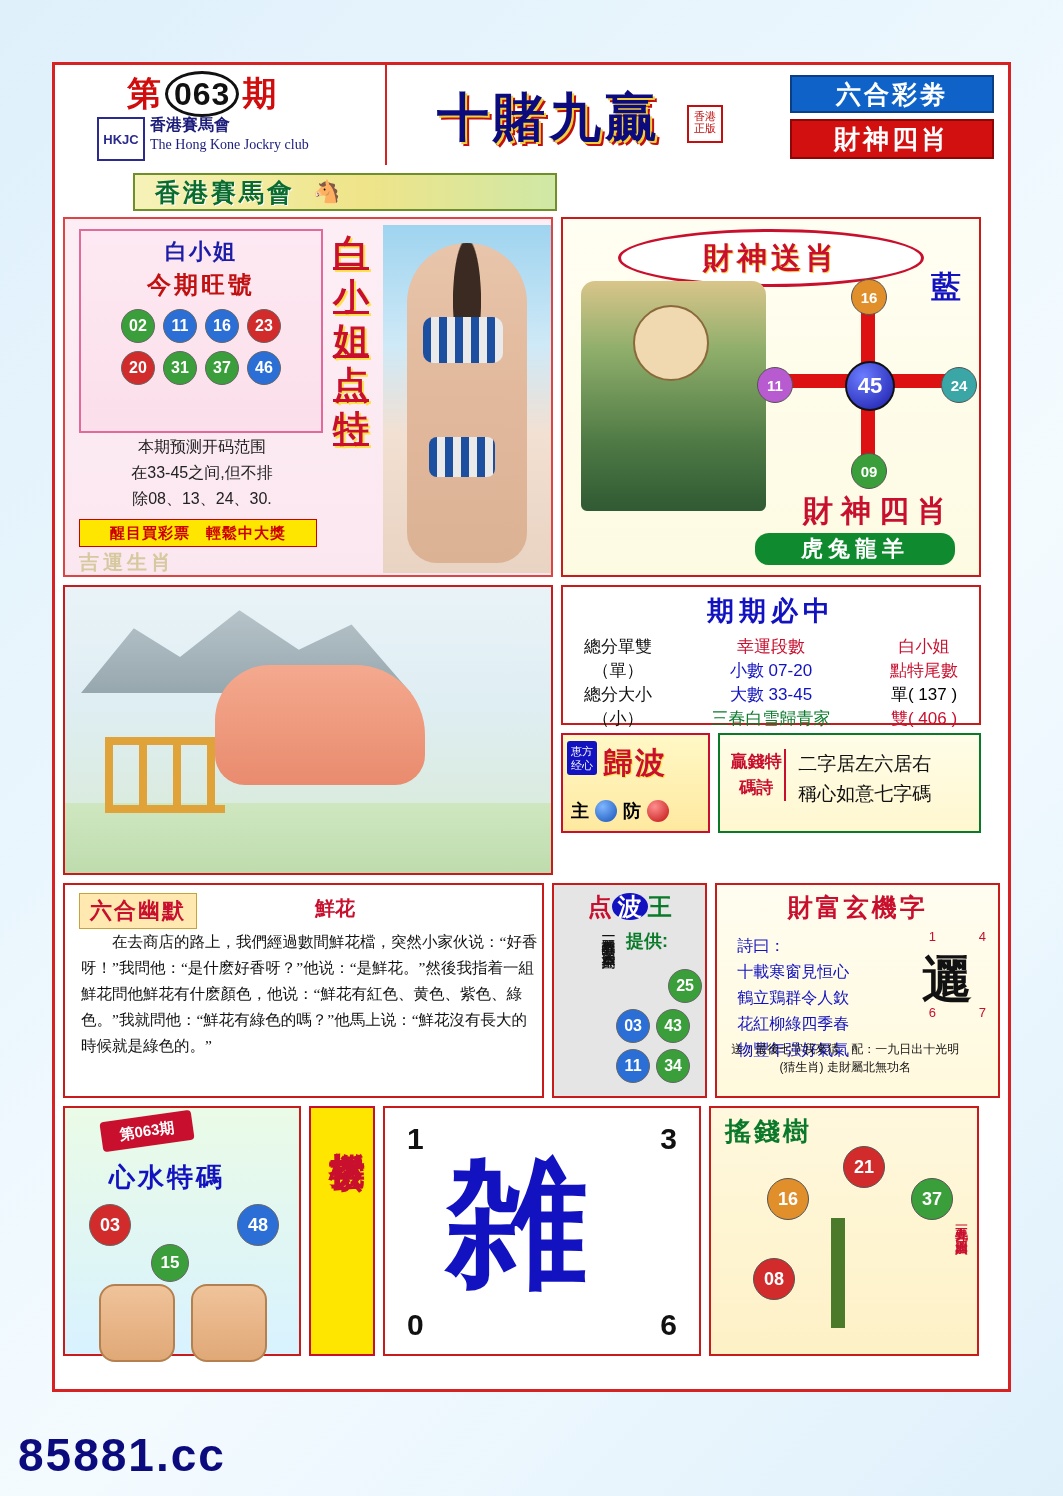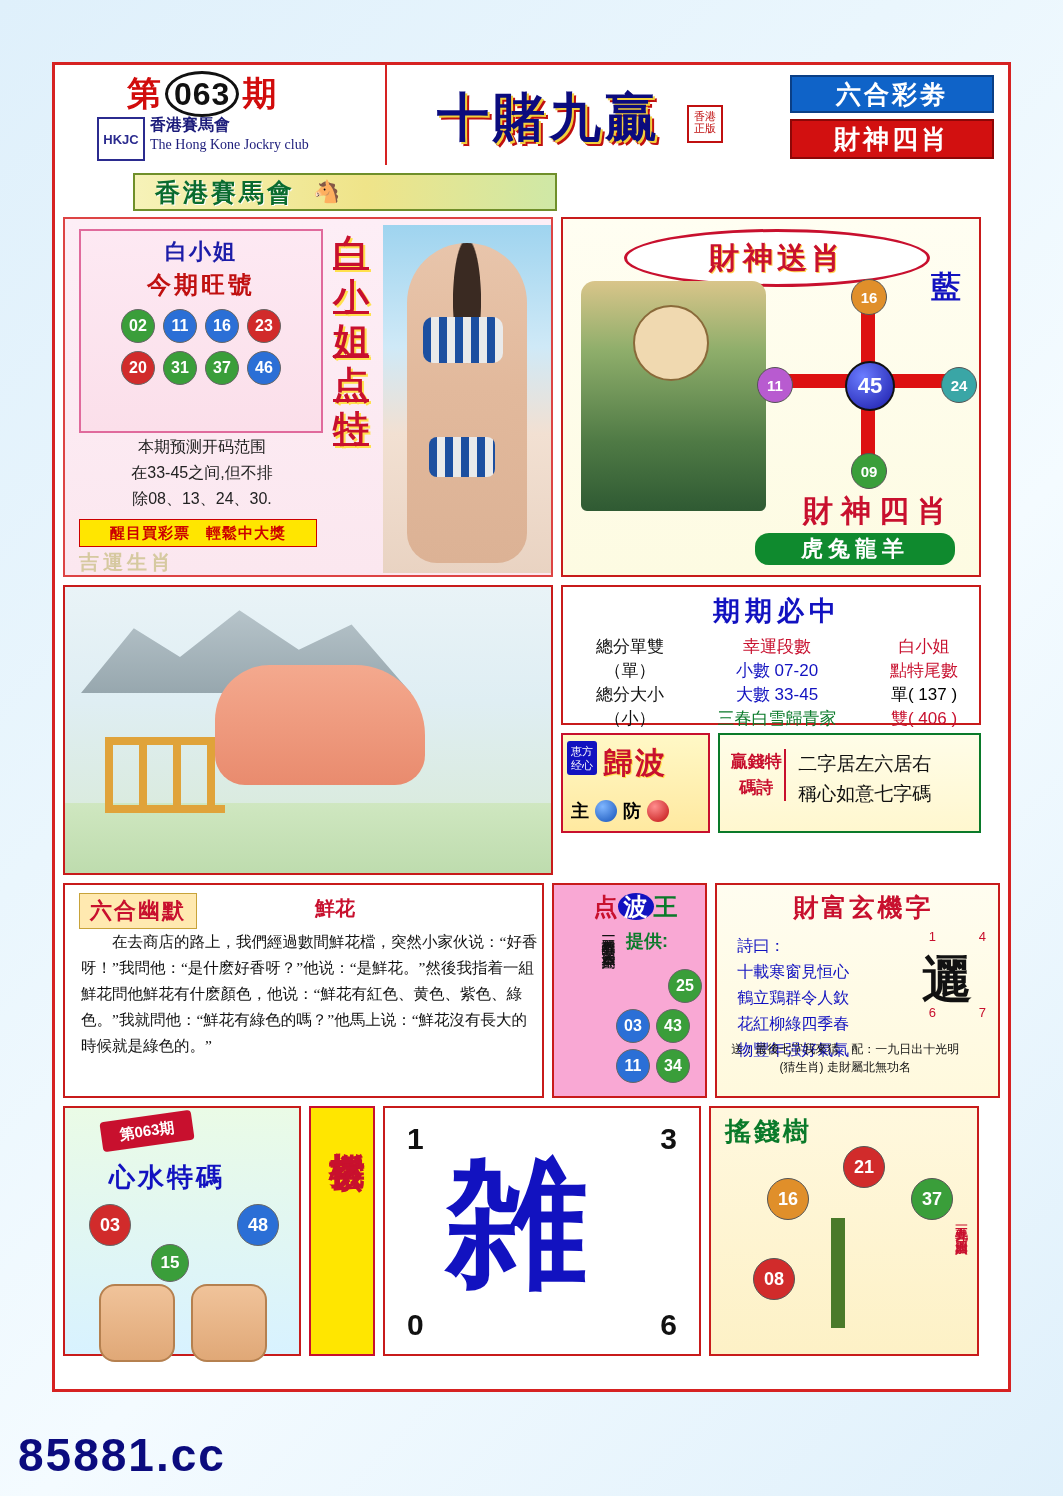--- a/index.html
+++ b/index.html
@@ -37,21 +37,21 @@
      border:2px solid #8d0707;}
   
   .body{position:relative;padding:6px 8px 8px 8px;}
   .hkjc-bar{height:34px;background:linear-gradient(90deg,#f6f2b8 0%,#efe489 55%,#cfe8a6 100%);
      border:2px solid #6f8f2a;display:flex;align-items:center;width:420px;margin:2px 0 6px 70px;}
   .hkjc-bar .t{font-size:25px;font-weight:bold;color:#0a6b2f;letter-spacing:3px;margin-left:20px;
      text-shadow:1px 1px 0 #fff;}
   .horse-ic{margin-left:18px;font-size:22px;}
   .row{display:flex;gap:8px;}
   
-  .card{border:2px solid #c81b1b;background:#fff;box-sizing:border-box;position:relative;padding-left:12px;}
+  .card{border:2px solid #c81b1b;background:#fff;box-sizing:border-box;position:relative;}
   .lady-card{width:490px;height:360px;background:linear-gradient(180deg,#fdeef6 0%,#fbe7ef 100%);
      border:2px solid #d44;overflow:hidden;}
   .lady-box{position:absolute;left:14px;top:10px;width:240px;height:200px;
      background:linear-gradient(180deg,#fde9f3,#fbdfea);border:2px solid #e06a9c;}
   .lady-title{text-align:center;color:#1c1ca8;font-size:22px;font-weight:bold;margin-top:6px;letter-spacing:2px;}
   .lady-title2{text-align:center;color:#c01010;font-size:24px;font-weight:bold;letter-spacing:3px;margin-top:2px;}
   .balls{display:flex;justify-content:center;gap:8px;margin-top:8px;}
   .ball{width:32px;height:32px;border-radius:50%;color:#fff;font-size:16px;font-weight:bold;
      display:flex;align-items:center;justify-content:center;border:1px solid #666;}
   .txt-pred{position:absolute;left:22px;top:215px;width:230px;font-size:16px;color:#222;line-height:26px;text-align:center;}
@@ -124,21 +124,21 @@
      line-height:26px;text-align:center;border-right:2px solid #c8102e;}
   .poem .lines{position:absolute;left:78px;top:14px;font-size:19px;color:#111;line-height:30px;}
   
   .humor{width:490px;height:215px;background:#fff;}
   .humor-title{position:absolute;left:14px;top:8px;font-size:22px;font-weight:bold;color:#c8102e;
      background:#ffe9b0;border:1px solid #c8a33a;padding:2px 10px;letter-spacing:2px;}
   .humor-sub{position:absolute;left:250px;top:10px;font-size:20px;color:#c8102e;font-weight:bold;}
   .humor-body{position:absolute;left:16px;top:44px;width:460px;font-size:15.5px;line-height:26px;color:#111;
      font-family:"Liberation Serif",serif;}
   
-  .dbw{width:158px;height:215px;background:#f9a8d4;}
+  .dbw{width:158px;height:215px;background:#e5e5e5;}
   .dbw-title{text-align:center;margin-top:6px;font-size:24px;font-weight:bold;}
   .dbw-title .c1{color:#c8102e;}
   .dbw-title .c2{background:#1212c0;color:#fff;border-radius:50%;padding:0 6px;}
   .dbw-title .c3{color:#0a7a2a;}
   .dbw-v{position:absolute;left:8px;top:44px;width:56px;font-size:14px;line-height:18px;color:#111;
      writing-mode:vertical-rl;height:150px;}
   .dbw-供{position:absolute;left:72px;top:44px;font-size:18px;color:#0a7a2a;font-weight:bold;}
   .dbw-balls{position:absolute;left:62px;top:84px;width:86px;}
   .dbw-balls .r{display:flex;gap:6px;margin-bottom:6px;}
   

